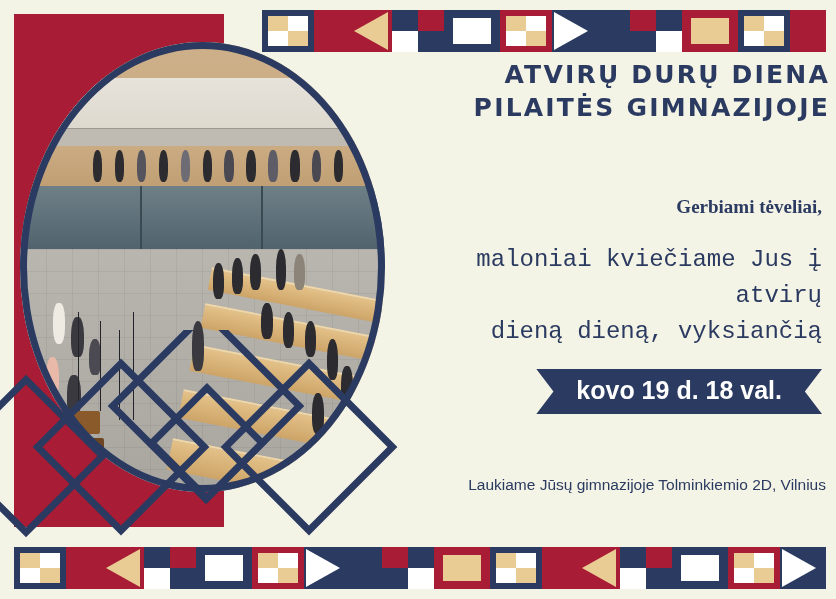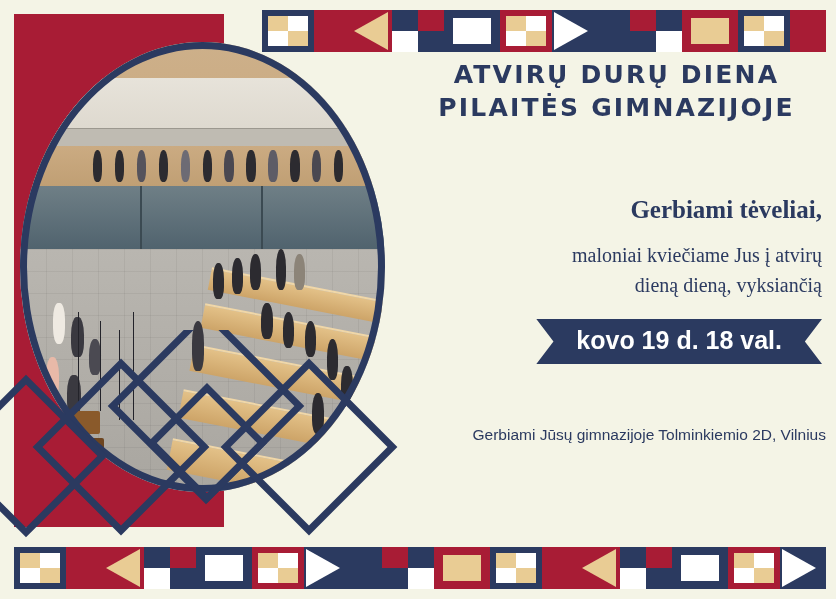--- a/index.html
+++ b/index.html
@@ -158,37 +158,37 @@
     width:445px;
     text-align:right;
   }
   .title {
     color:#2B3A60;
     font-family:"DejaVu Sans", sans-serif;
     font-weight:bold;
     font-size:25px;
     letter-spacing:2.2px;
     line-height:1.32;
-    text-align:center;
+    text-align:right;
     padding-left:18px;
   }
   .salutation {
     margin-top:72px;
     color:#2B3A60;
     font-family:"Liberation Serif", serif;
     font-weight:bold;
-    font-size:25px;
+    font-size:19px;
     text-align:right;
     padding-right:8px;
   }
   .body-text {
-    margin-top:16px;
+    margin-top:24px;
     color:#2B3A60;
-    font-family:Liberation Serif, serif;
-    font-size:20px;
+    font-family:Liberation Mono, monospace;
+    font-size:24px;
     line-height:1.5;
     text-align:right;
     padding-right:8px;
   }
 
   
   .ribbon-row {
     margin-top:19px;
     display:flex;
     justify-content:flex-end;
@@ -367,21 +367,21 @@
 
     <div class="body-text">
       <div>maloniai kviečiame Jus į atvirų</div>
       <div>dieną dieną, vyksiančią</div>
     </div>
 
     <div class="ribbon-row">
       <div class="ribbon ribbon-shape">kovo 19 d. 18 val.</div>
     </div>
 
-    <div class="footer">Gerbiami Jūsų gimnazijoje Tolminkiemio 2D, Vilnius</div>
+    <div class="footer">Laukiame Jūsų gimnazijoje Tolminkiemio 2D, Vilnius</div>
   </div>
 
   <div class="strip strip-top">
     <div class="mot mot-checkn">
         <div class="grid">
           <div class="ct"></div>
           <div class="cw"></div>
           <div class="cw"></div>
           <div class="ct"></div>
         </div>

